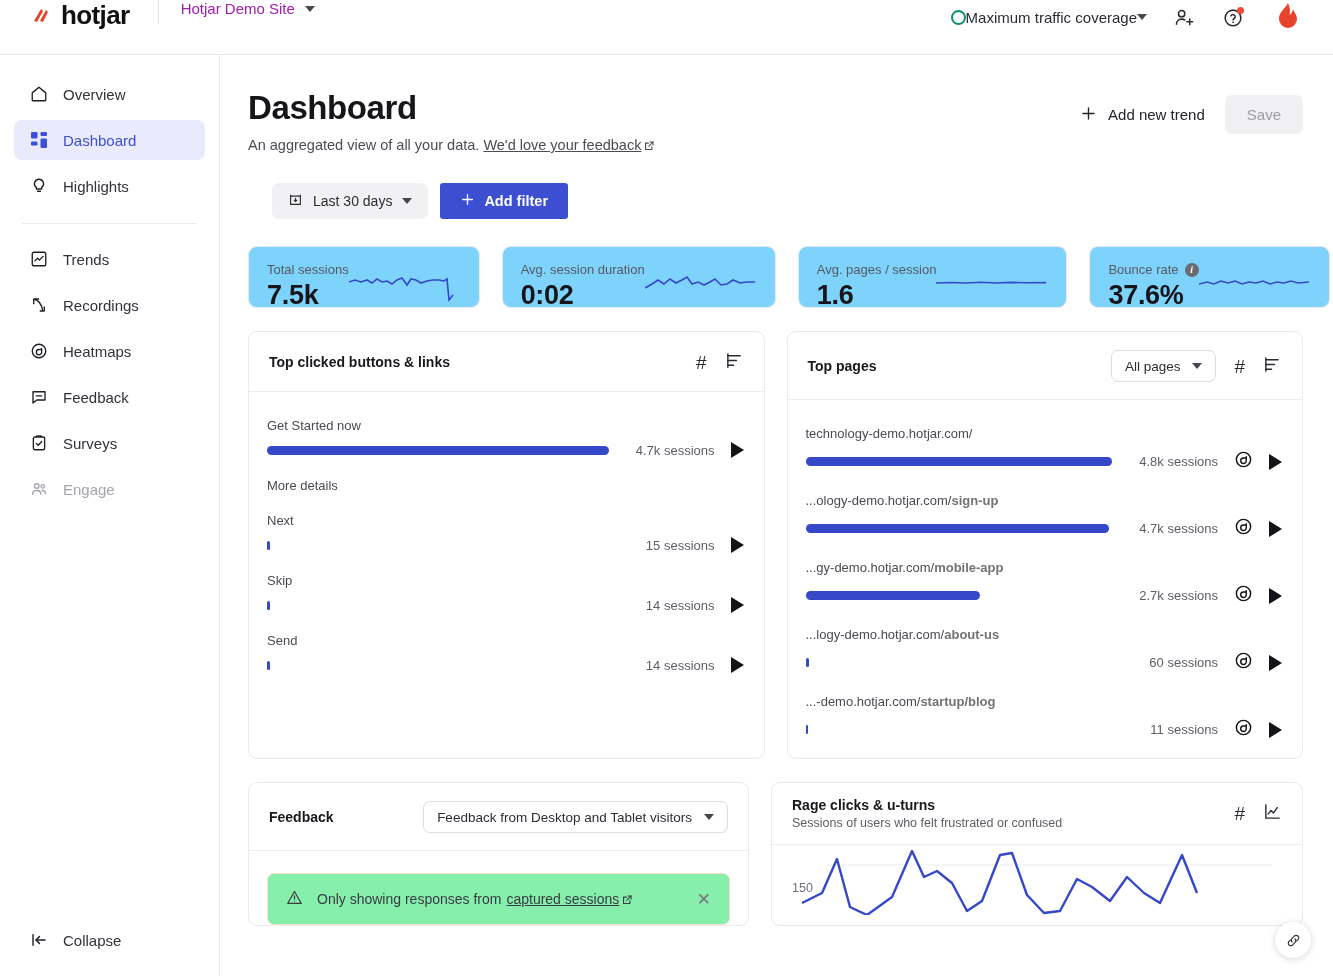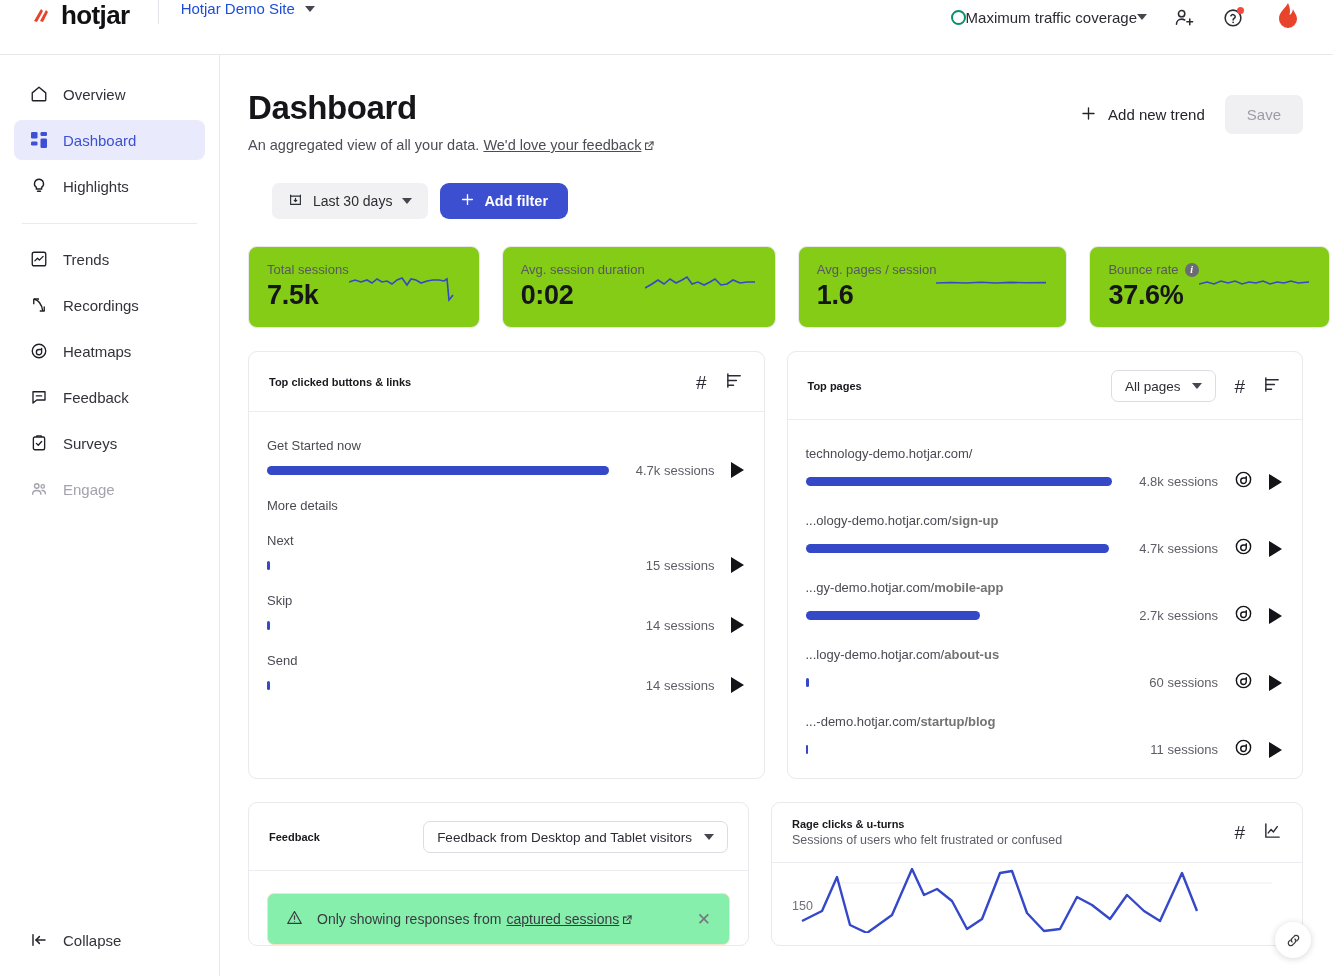--- a/index.html
+++ b/index.html
@@ -16,21 +16,21 @@
     display: flex; align-items: flex-start;
     border-bottom: 1px solid #e8e8ec;
     background: #fff;
     position: relative;
   }
   .logo-wrap { display: flex; align-items: center; margin-left: 30px; gap: 9px; }
   .logo-mark { width: 22px; height: 22px; position: relative; }
   .logo-text { font-size: 26px; font-weight: bold; letter-spacing: -0.6px; color: #111114; }
   .site-divider { width: 1px; height: 24px; background: #e2e2e8; margin: 0 22px 0 28px; }
   .site-select { display: flex; align-items: center; gap: 10px; cursor: pointer; }
-  .site-name { font-size: 15px; color: #1d4ed8; }
+  .site-name { font-size: 15px; color: #a21caf; }
   .caret { width: 0; height: 0; border-left: 5px solid transparent; border-right: 5px solid transparent; border-top: 6px solid #46464f; }
   .topbar-right { margin-left: auto; display: flex; align-items: center; gap: 26px; margin-right: 28px; }
   .coverage { display: flex; align-items: center; cursor: pointer; }
   .cov-ring { width: 15px; height: 15px; border: 2.5px solid #0a8f6e; border-radius: 50%; }
   .cov-text { font-size: 15px; color: #2b2b33; }
   .icon-btn { cursor: pointer; display: flex; align-items: center; justify-content: center; position: relative; }
   .badge-dot { position: absolute; top: 1px; right: 1px; width: 7px; height: 7px; border-radius: 50%; background: #f5493d; }
   .avatar-flame { width: 34px; height: 34px; border-radius: 50%; display: flex; align-items: center; justify-content: center; }
 
   
@@ -62,49 +62,49 @@
   .add-trend { display: flex; align-items: center; gap: 11px; font-size: 15px; color: #24242b; cursor: pointer; padding: 8px 6px;}
   .save-btn { background: #f0f0f3; color: #9c9ca6; font-size: 15px; border: none; border-radius: 7px; padding: 11px 22px; cursor: pointer; font-family: inherit;}
 
   .filter-row { display: flex; gap: 12px; margin-top: 29px; }
   .date-pill {
     background: #f1f1f4; border-radius: 7px; height: 36px;
     display: flex; align-items: center; gap: 10px; padding: 0 16px;
     font-size: 14px; color: #2c2c34; cursor: pointer; margin-left: 24px;
   }
   .addfilter-btn {
-    background: #3b4fd0; color: #fff; border: none; border-radius: 9px;
+    background: #3b4fd0; color: #fff; border: none; border-radius: 3px;
     height: 36px; padding: 0 20px; display: flex; align-items: center; gap: 9px;
     font-size: 14.5px; font-weight: bold; cursor: pointer; font-family: inherit;
   }
 
   
   .kpi-row { display: flex; gap: 22px; margin-top: 27px; }
   .kpi {
-    flex: 1; height: 82px; background: #84cc16; border: 1px solid #e9e9ee;
+    flex: 1; height: 62px; background: #7dd3fc; border: 1px solid #e9e9ee;
     border-radius: 9px; padding: 15px 18px; display: flex; align-items: flex-start;
   }
   .kpi-left { display: flex; flex-direction: column; }
   .kpi-label { font-size: 13px; color: #58585f; display: flex; align-items: center; gap: 6px; white-space: nowrap;}
   .kpi-value { font-size: 27px; font-weight: bold; color: #15151a; margin-top: 3px; letter-spacing: -0.3px;}
   .kpi-spark { margin-left: auto; margin-top: 6px; }
   .info-i {
     width: 14px; height: 14px; border-radius: 50%; background: #6b6b73; color: #fff;
     font-size: 10px; font-weight: bold; display: inline-flex; align-items: center; justify-content: center;
     font-style: italic; font-family: "Liberation Serif", serif;
   }
 
   
   .panel-row { display: flex; gap: 22px; margin-top: 23px; }
   .panel { flex: 1; background: #fff; border: 1px solid #e9e9ee; border-radius: 9px; }
   .panel-head {
     display: flex; align-items: center; padding: 18px 20px 17px 20px;
     border-bottom: 1px solid #ededf1; min-height: 60px;
   }
-  .panel-title { font-size: 11px; font-weight: bold; color: #18181d; }
+  .panel-title { font-size: 14px; font-weight: bold; color: #18181d; }
   .panel-subtitle { font-size: 12.5px; color: #5d5d66; margin-top: 3px; }
   .panel-head-right { margin-left: auto; display: flex; align-items: center; gap: 18px; }
   .select-pill {
     border: 1px solid #dcdce3; border-radius: 7px; height: 32px;
     display: flex; align-items: center; gap: 12px; padding: 0 13px;
     font-size: 13.5px; color: #2c2c34; cursor: pointer; background: #fff;
   }
   .hash-ico { font-size: 19px; color: #2b2b33; cursor: pointer; line-height: 1; }
   .panel-body { padding: 26px 20px 22px 18px; }
 

